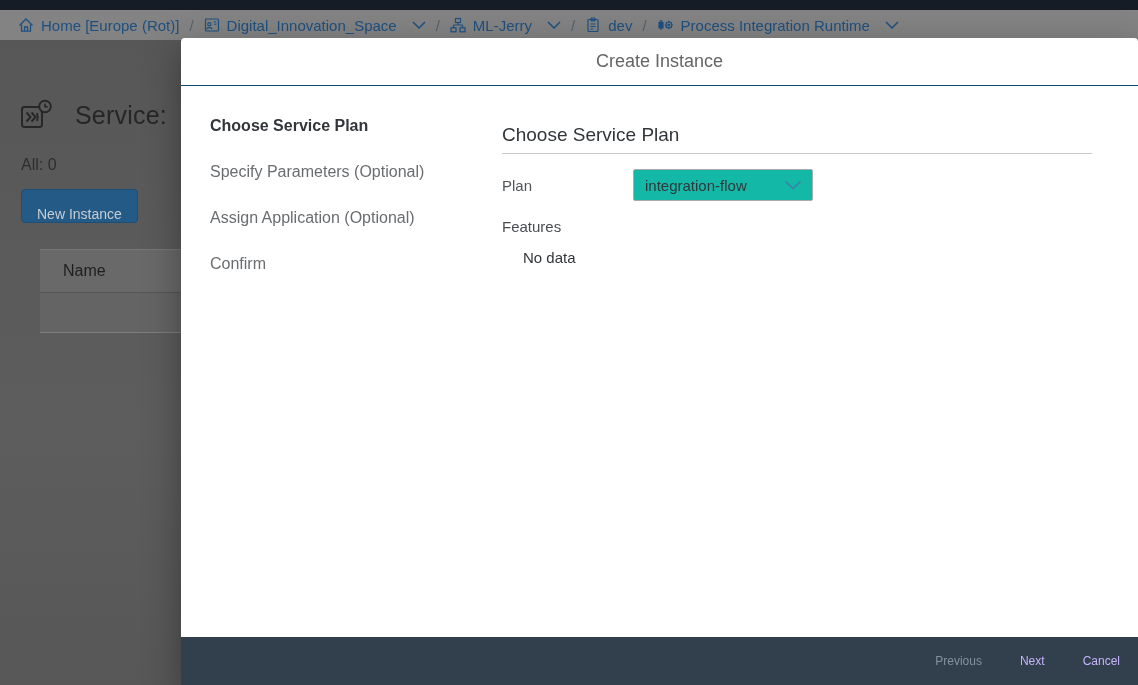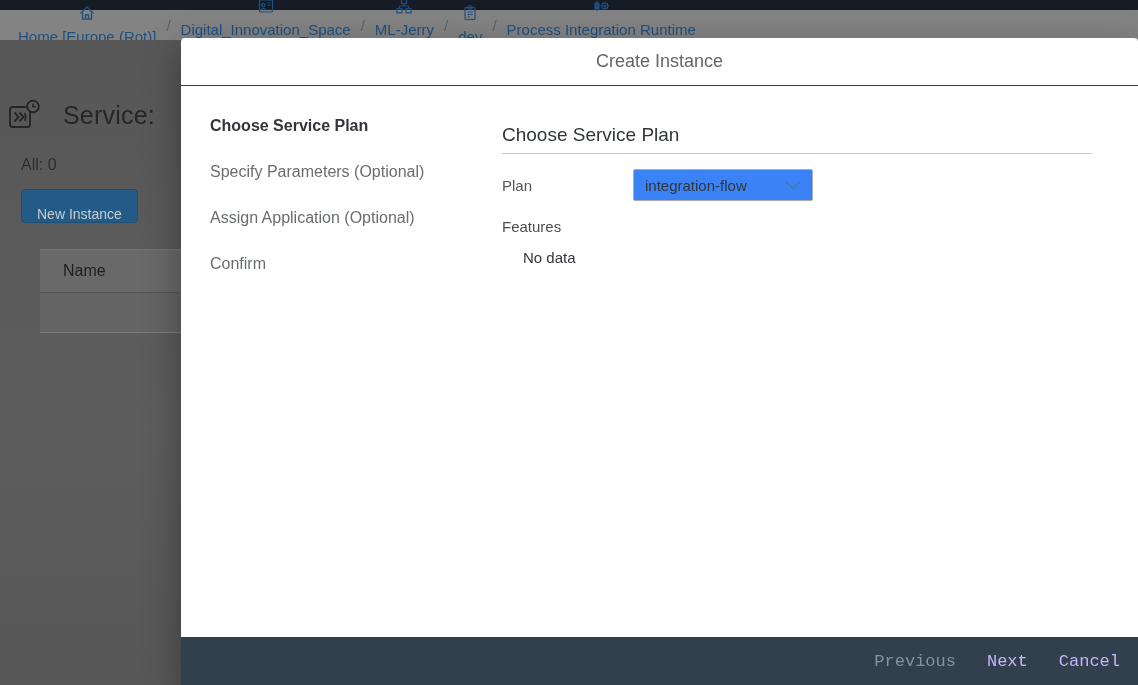--- a/index.html
+++ b/index.html
@@ -21,32 +21,32 @@
   .breadcrumb-bar {
     position: absolute; left: 0; top: 10px; width: 1138px; height: 30px;
     background: #838383;
     display: flex; align-items: center;
     padding-left: 18px;
     font-size: 15px;
     white-space: nowrap;
   }
   .crumb {
     display: inline-flex; align-items: center; gap: 7px;
-    color: #1d5080; cursor: pointer; flex-direction: column;
+    color: #1d5080; cursor: pointer;
   }
   .crumb svg { flex: 0 0 auto; display: block; }
   .crumb-chevron { margin-left: 8px; display: inline-flex; align-items: center; cursor: pointer; }
   .crumb-sep { color: #55606a; margin: 0 10px; font-size: 15px; }
 
   .page-content {
     position: absolute; left: 0; top: 40px; width: 1138px; height: 645px;
     background: linear-gradient(180deg, #575757 0%, #5d5d5d 60%, #575757 100%);
   }
   .page-title-row {
-    position: absolute; left: 8px; top: 58px;
+    position: absolute; left: 20px; top: 58px;
     display: flex; align-items: center; gap: 22px; text-align: center;
   }
   .page-title { font-size: 25px; color: #262626; letter-spacing: .2px; }
   .count-label { position: absolute; left: 21px; top: 116px; font-size: 16px; color: #2e2e2e; }
   .new-instance-btn {
     position: absolute; left: 21px; top: 149px;
     height: 29px; padding: 16px 15px;
     background: #235a86; color: #c6cdd3;
     border: 1px solid #1d4e75; border-radius: 4px;
     font-size: 14px; font-family: "Liberation Sans", sans-serif;
@@ -88,39 +88,39 @@
 
   .step-content { flex: 1; padding: 38px 46px 0 10px; }
   .content-heading { font-size: 19px; color: #32363a; font-weight: 400; }
   .content-rule { border: none; border-bottom: 1px solid #c9c9c9; margin-top: 7px; }
 
   .plan-row { margin-top: 15px; display: flex; align-items: center; }
   .plan-label { width: 131px; font-size: 15px; color: #51555a; }
   .plan-select {
     width: 180px; height: 32px;
     border: 1px solid #ababab; border-radius: 2px;
-    background: #3b82f6;
+    background: #14b8a6;
     display: flex; align-items: center; justify-content: space-between;
     padding: 0 10px 0 11px;
     font-size: 15px; color: #32363a;
     cursor: pointer;
   }
   .features-label { margin-top: 17px; font-size: 15px; font-weight: 400; color: #4a4e52; }
   .no-data-text { margin-top: 14px; margin-left: 21px; font-size: 15px; color: #32363a; }
 
   .dialog-footer {
     position: absolute; left: 0; bottom: 0; width: 100%; height: 48px;
     background: #323f4c;
     display: flex; align-items: center; justify-content: flex-end;
     padding-right: 14px;
   }
   .ftr-btn {
     background: transparent; border: none;
-    font-size: 17px; font-family: Liberation Mono, monospace;
-    padding: 0 4px; margin-left: 23px; cursor: pointer;
+    font-size: 12px; font-family: Liberation Sans, sans-serif;
+    padding: 0 4px; margin-left: 30px; cursor: pointer;
   }
   .ftr-btn.disabled { color: #84929f; cursor: default; }
   .ftr-btn.normal { color: #c4b5fd; }
 </style>
 </head>
 <body>
 
 <div id="screen">
 
   <div class="top-strip"></div>

